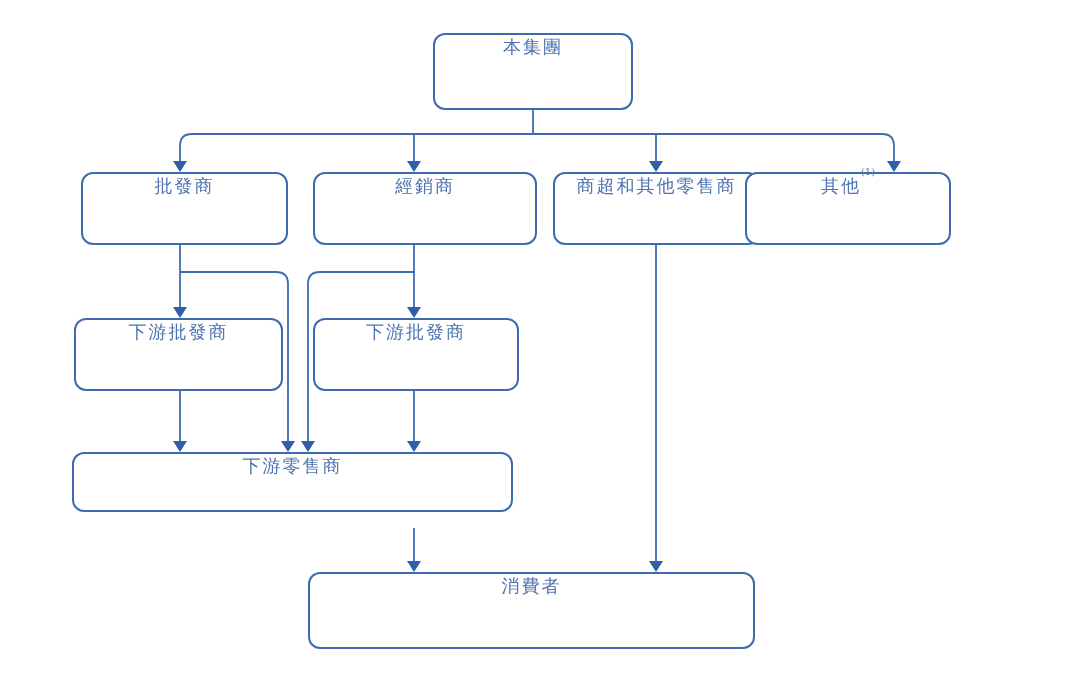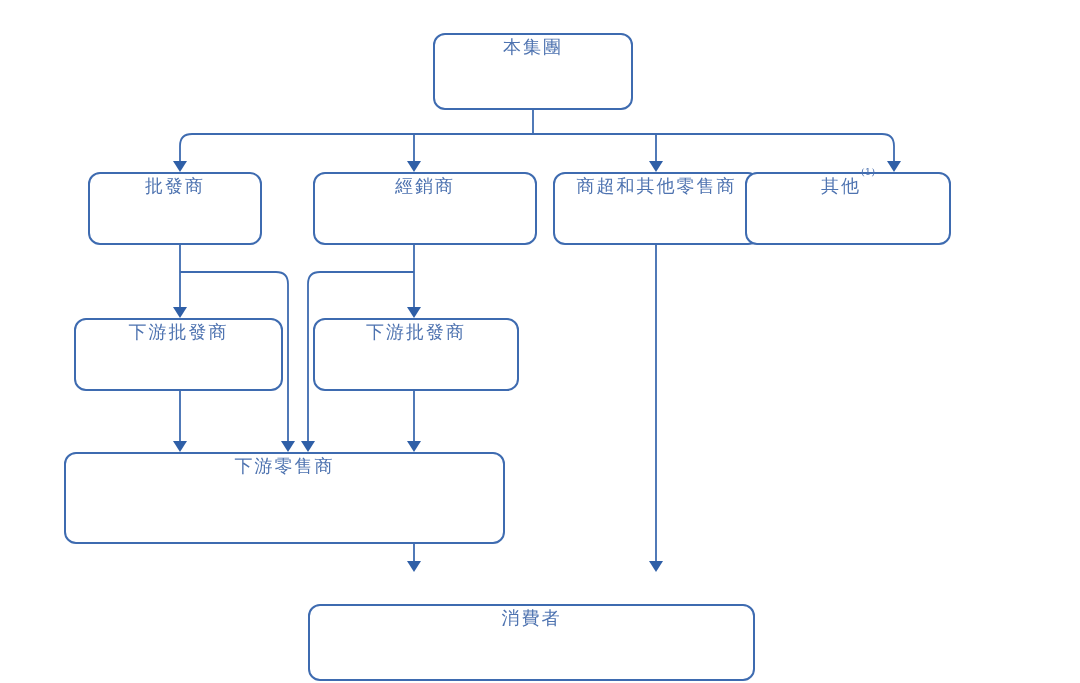--- a/index.html
+++ b/index.html
@@ -79,21 +79,21 @@
     <polygon class="arrowhead" points="407,561 421,561 414,572"></polygon>
 
     <path class="edge" d="M656 245 V562"></path>
     <polygon class="arrowhead" points="649,561 663,561 656,572"></polygon>
   </svg>
 
   <div class="node" style="left:433px;top:33px;width:200px;height:77px">
     <span>本集團</span>
   </div>
 
-  <div class="node" style="left:88px;top:172px;width:174px;height:73px">
+  <div class="node" style="left:81px;top:172px;width:207px;height:73px">
     <span>批發商</span>
   </div>
 
   <div class="node" style="left:313px;top:172px;width:224px;height:73px">
     <span>經銷商</span>
   </div>
 
   <div class="node" style="left:553px;top:172px;width:207px;height:73px">
     <span>商超和其他零售商</span>
   </div>
@@ -104,21 +104,21 @@
   </div>
 
   <div class="node" style="left:74px;top:318px;width:209px;height:73px">
     <span>下游批發商</span>
   </div>
 
   <div class="node" style="left:313px;top:318px;width:206px;height:73px">
     <span>下游批發商</span>
   </div>
 
-  <div class="node" style="left:64px;top:452px;width:441px;height:92px">
+  <div class="node" style="left:72px;top:452px;width:441px;height:60px">
     <span>下游零售商</span>
   </div>
 
-  <div class="node" style="left:308px;top:604px;width:447px;height:77px">
+  <div class="node" style="left:308px;top:572px;width:447px;height:77px">
     <span>消費者</span>
   </div>
 
 </div>
 
 </body></html>

